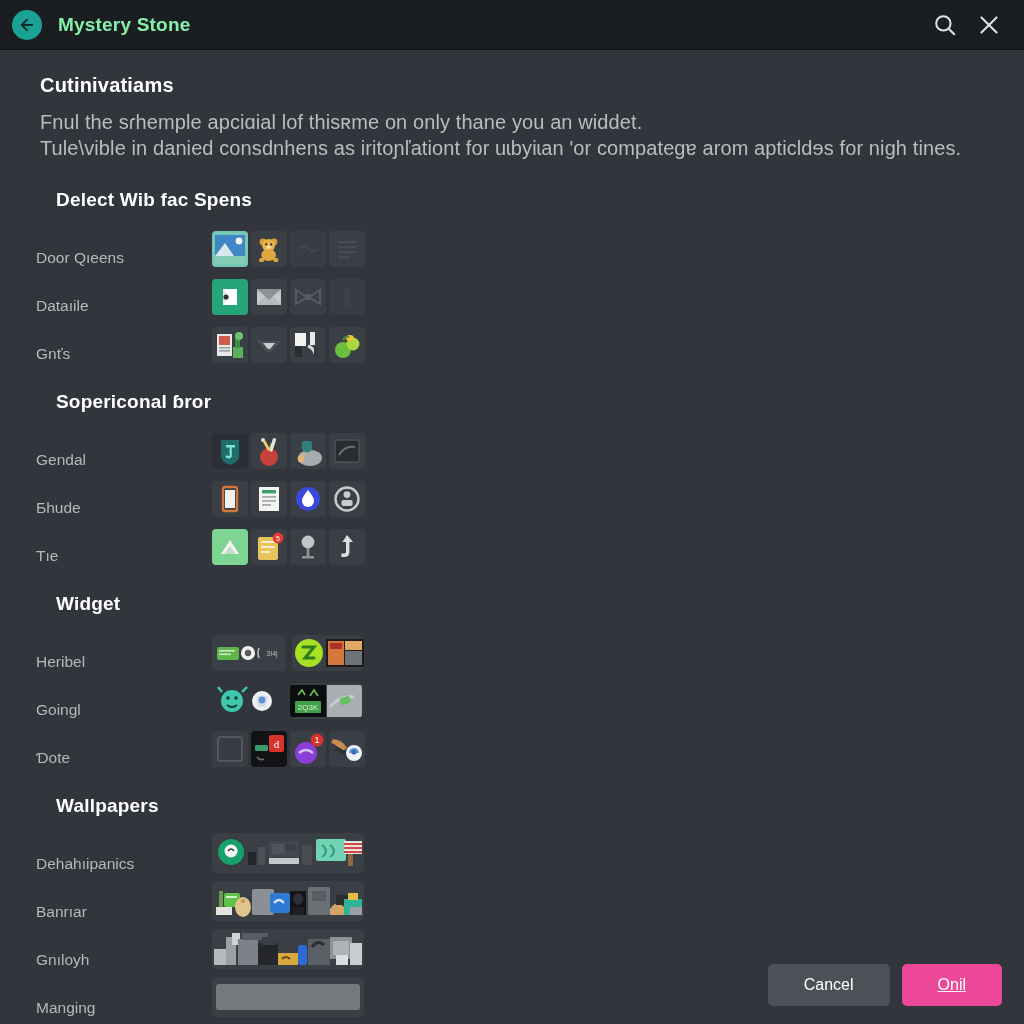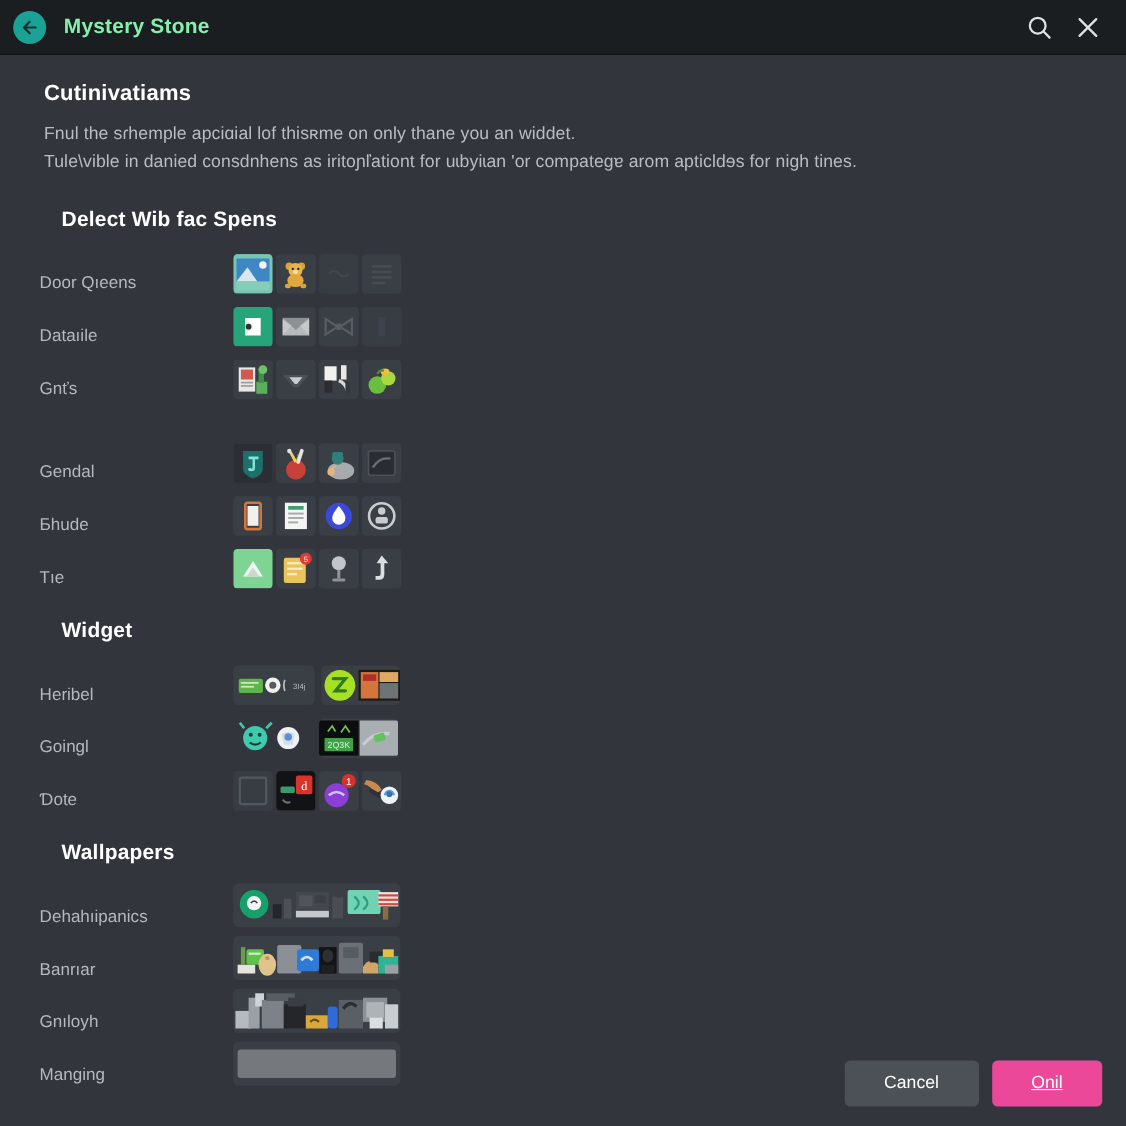--- a/index.html
+++ b/index.html
@@ -47,21 +47,21 @@
   .content {
     flex: 1 1 auto; position: relative;
     padding: 24px 0 0 0; overflow: hidden;
   }
   .intro { padding: 0 40px; }
   .intro-title {
     color: #ffffff; font-size: 20px; font-weight: bold;
     margin-bottom: 12px; letter-spacing: .2px;
   }
   .intro-line {
-    color: #b9bdc2; font-size: 16px; line-height: 26px;
+    color: #b9bdc2; font-size: 20px; line-height: 26px;
     letter-spacing: .1px; white-space: nowrap;
   }
 
   .section { margin-top: 28px; }
   .section-title {
     color: #ffffff; font-size: 19px; font-weight: bold;
     padding: 0 56px; margin-bottom: 8px; letter-spacing: .2px;
   }
   .row {
     display: flex; align-items: flex-end;
@@ -281,20 +281,21 @@
                 <circle cx="24" cy="17" r="6.5" fill="#a9d83f"></circle>
                 <ellipse cx="21" cy="11" rx="4" ry="3" fill="#e9c23c"></ellipse>
                 <path d="M14 13 q2 -4 6 -3" stroke="#4b8d2c" stroke-width="2" fill="none"></path>
               </svg>
           </div>
         </div>
       </div>
     </div>
 
     <div class="section">
+      <div class="section-title">Sopericonal ɓror</div>
 
       <div class="row">
         <div class="row-label">Gendal</div>
         <div class="tiles">
           <div class="tile">
             <svg viewBox="0 0 36 36">
                 <rect width="36" height="36" fill="#2b2f35"></rect>
                 <path d="M9 7 h18 v16 q0 6 -9 9 q-9 -3 -9 -9 z" fill="#1e6f6a"></path>
                 <path d="M14 12 h9 v2.5 h-3.2 v8 q0 3 -3.4 3 q-2.6 0 -3.2 -2.4 l2.6 -0.8 q0.3 0.9 1 0.9 q0.8 0 0.8 -1.3 v-7.4 h-3.6 z" fill="#7fe4da"></path>
               </svg>

